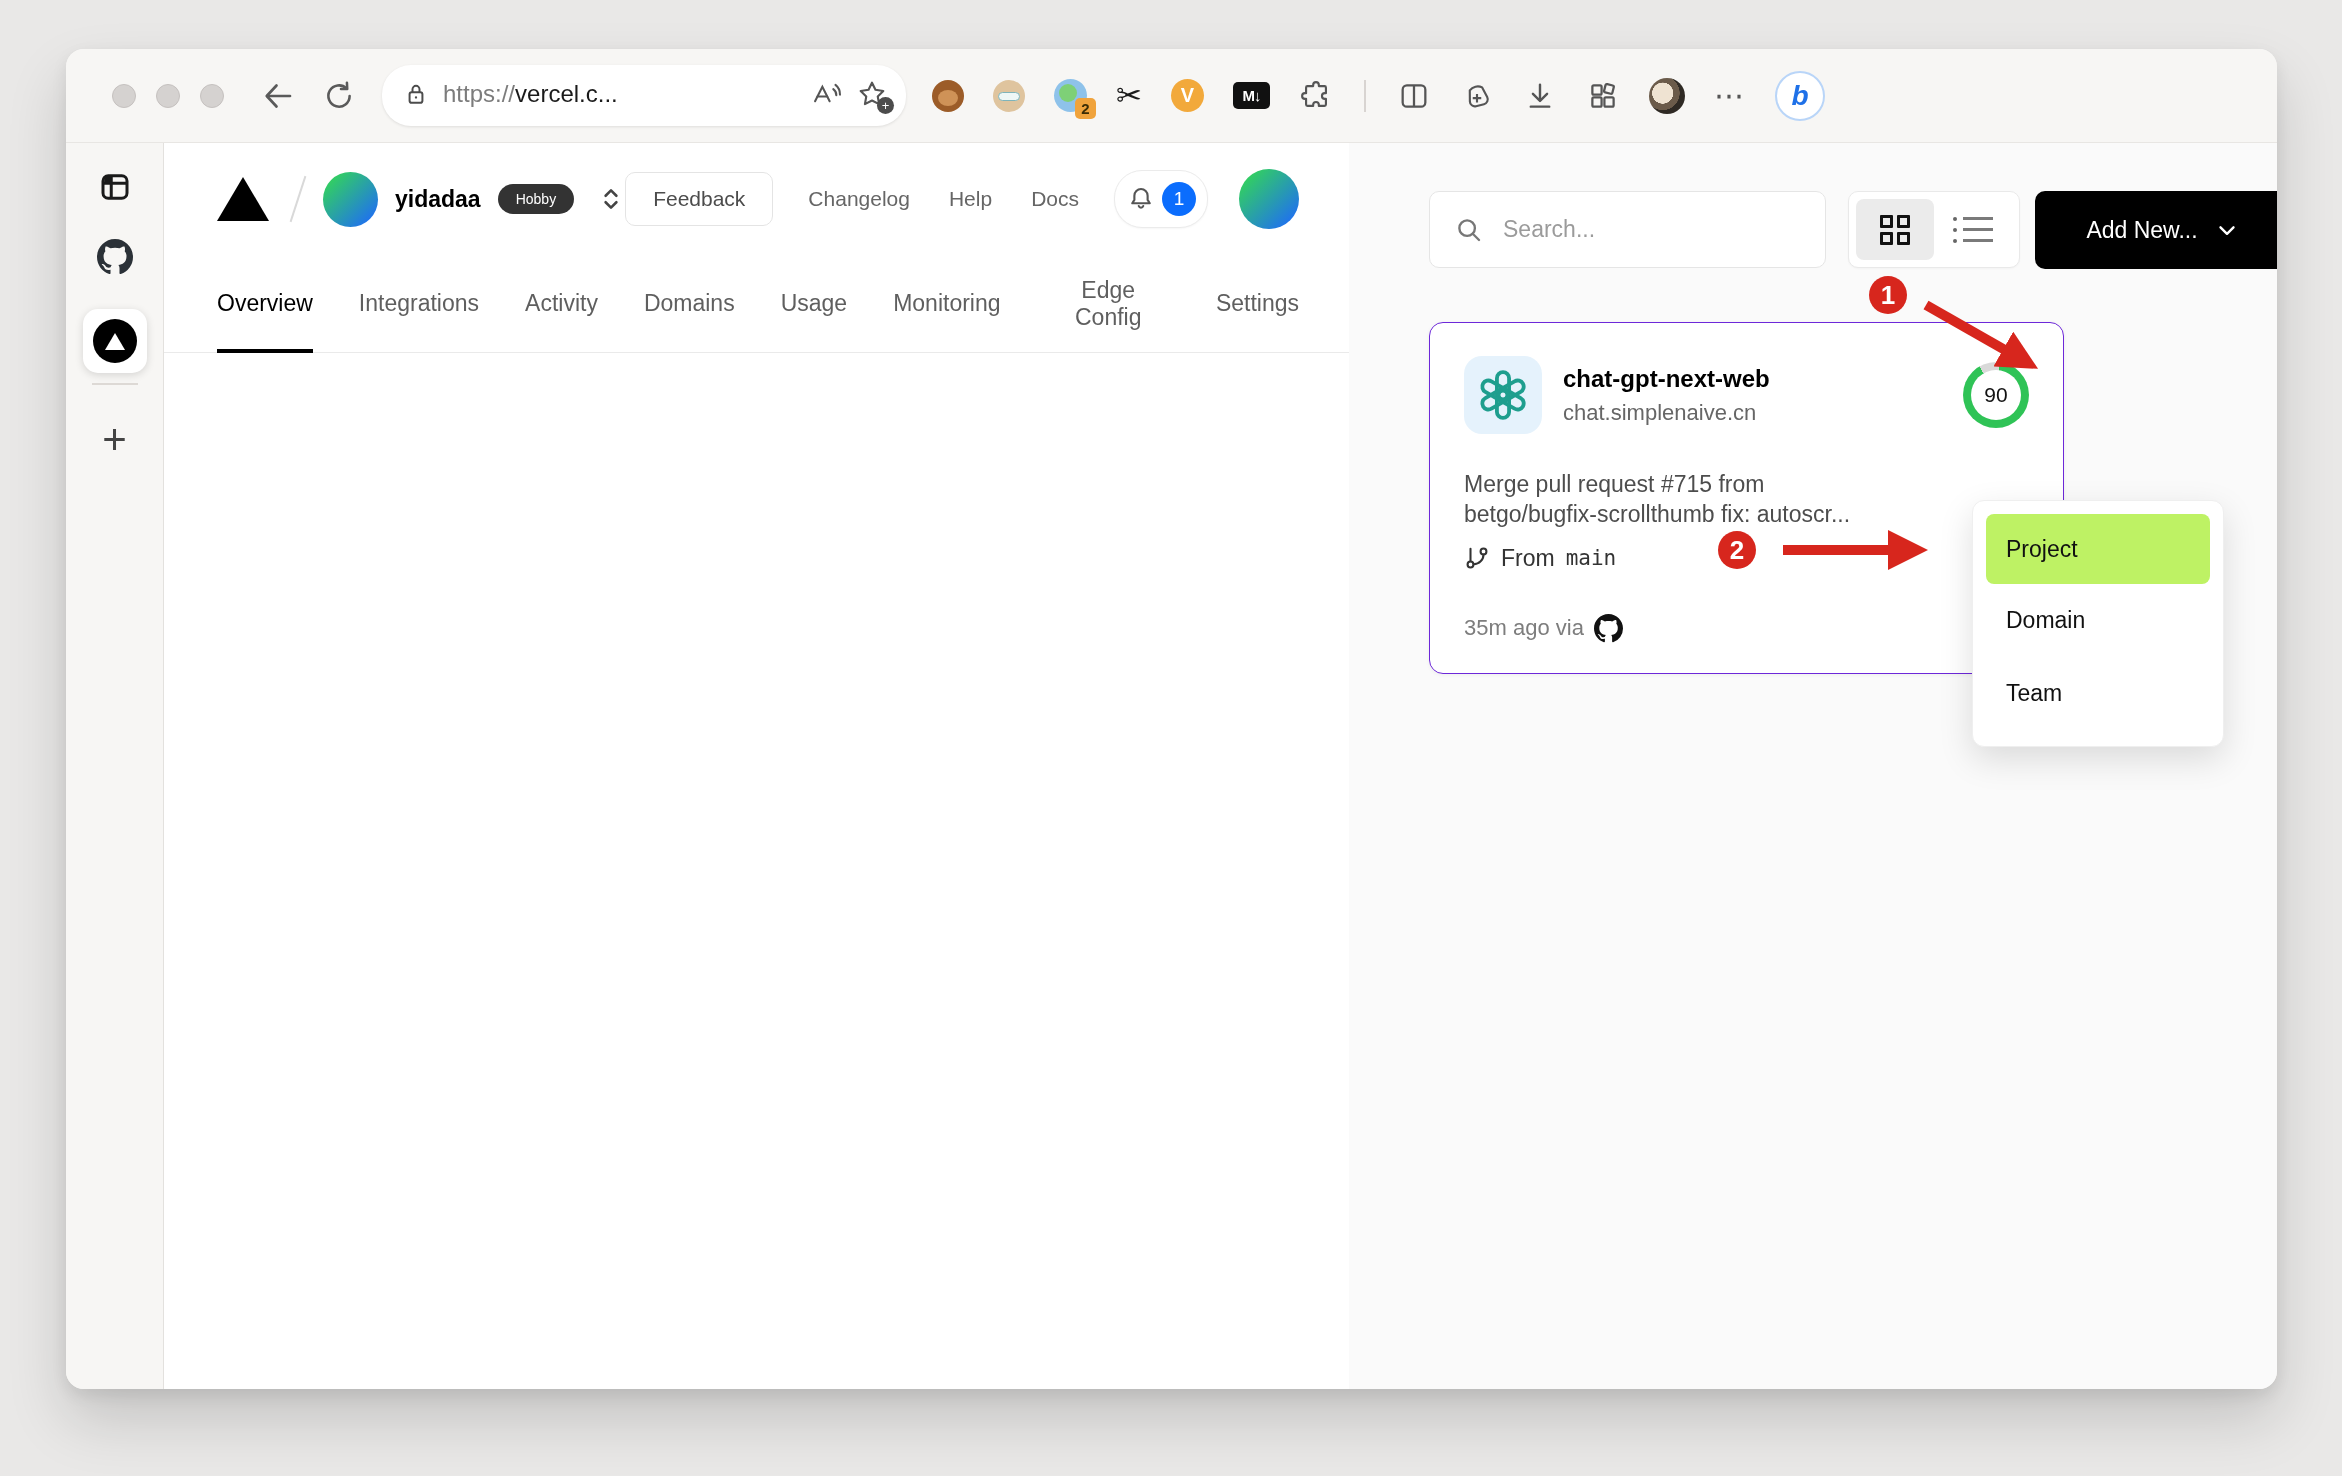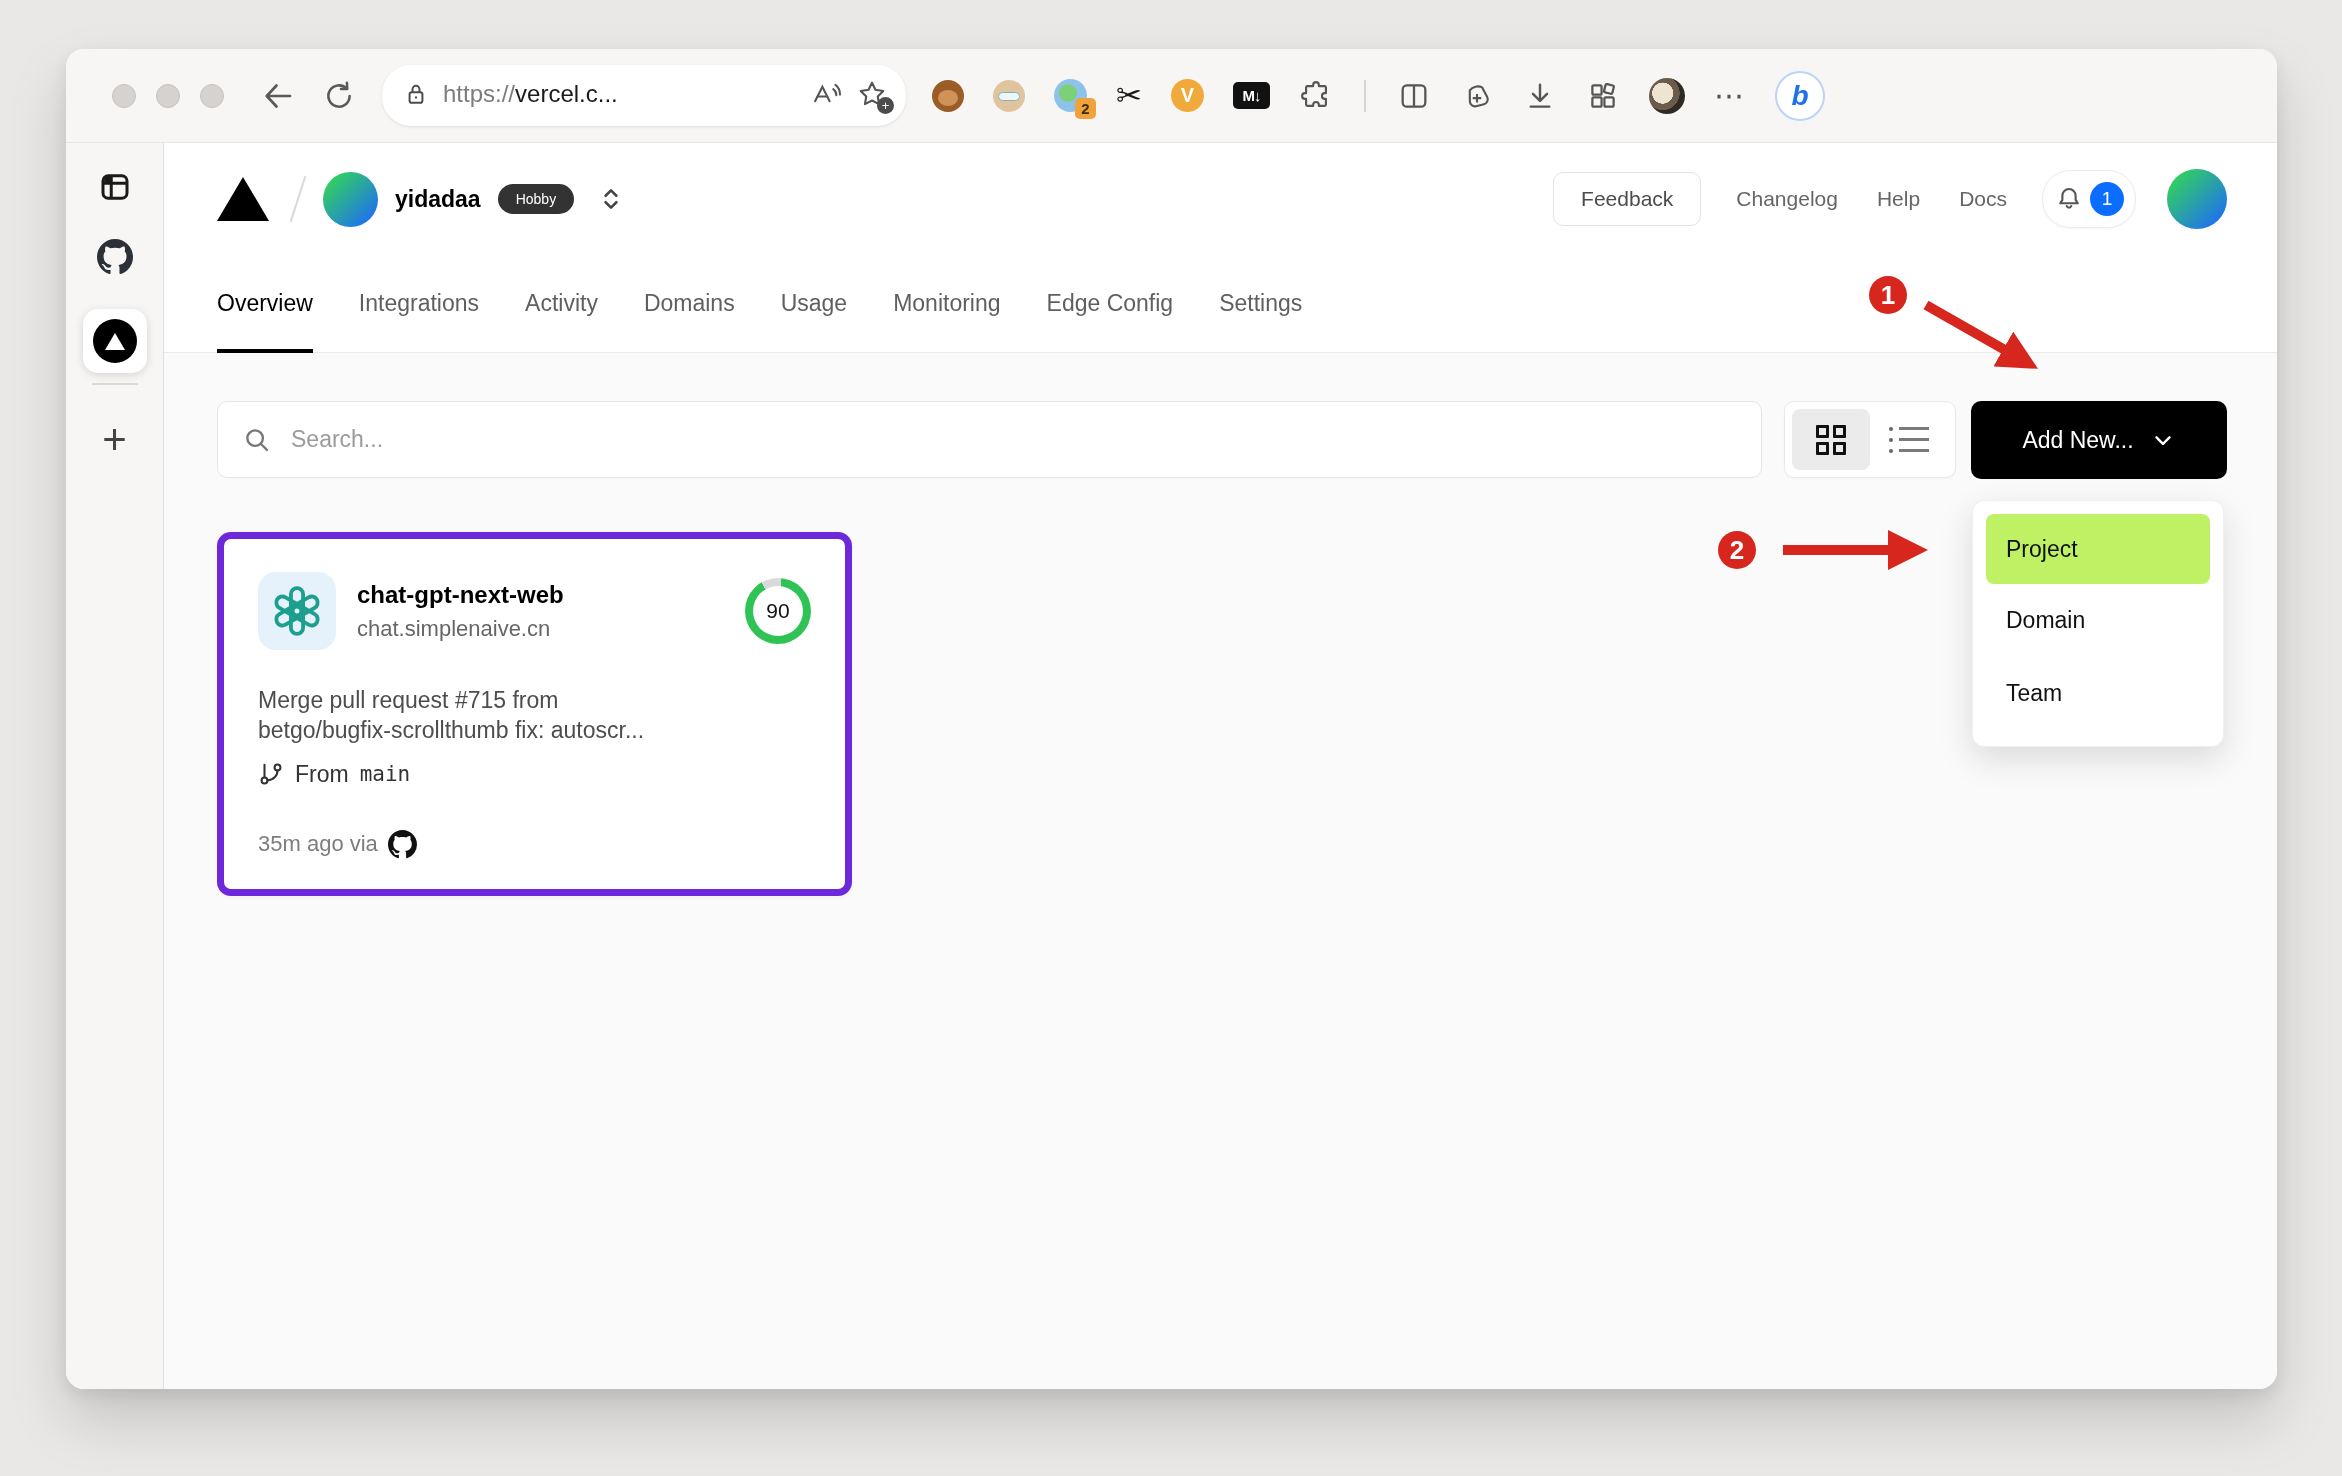--- a/index.html
+++ b/index.html
@@ -48,21 +48,21 @@
   .side-btn{background:none;border:none;padding:0;cursor:pointer;display:flex;align-items:center;justify-content:center;}
   .gh-circle{width:36px;height:36px;}
   .vercel-tab{width:64px;height:64px;border-radius:15px;background:#fff;box-shadow:0 2px 8px rgba(0,0,0,.14);
     display:flex;align-items:center;justify-content:center;}
   .vercel-fav{width:44px;height:44px;border-radius:50%;background:#000;display:flex;align-items:center;justify-content:center;}
   .vercel-fav i{width:0;height:0;border-left:10px solid transparent;border-right:10px solid transparent;border-bottom:17px solid #fff;}
   .tab-underline-div{width:46px;height:2px;background:#ddd9d5;margin-top:-24px;}
   .plus-btn{font-size:42px;font-weight:300;color:#444;line-height:1;}
 
   
-  .page{flex:1;background:#fafafa;display:flex;flex-direction:column;position:relative;}
+  .page{flex:1;background:#fafafa;display:flex;flex-direction:row;position:relative;gap:27px;}
   .page-header{background:#fff;}
   .hdr-row{height:112px;display:flex;align-items:center;padding:0 50px 0 53px;}
   .tri-logo{width:0;height:0;border-left:26px solid transparent;border-right:26px solid transparent;border-bottom:44px solid #000;}
   .slash{width:2px;height:48px;background:#d9d9d9;transform:rotate(18deg);margin:0 24px 0 28px;}
   .scope{display:flex;align-items:center;gap:17px;cursor:pointer;}
   .av-grad{border-radius:50%;background:linear-gradient(135deg,#33d35b 10%,#1f6ff2 90%);}
   .scope .av-grad{width:55px;height:55px;}
   .scope-name{font-size:23px;font-weight:600;color:#000;}
   .plan-badge{background:#333;color:#fff;font-size:14px;border-radius:20px;padding:7px 18px;}
   .hdr-right{margin-left:auto;display:flex;align-items:center;gap:31px;}
@@ -94,21 +94,21 @@
   .grid-ic{display:grid;grid-template-columns:13px 13px;grid-template-rows:13px 13px;gap:4px;}
   .grid-ic i{border:3px solid #111;box-sizing:border-box;border-radius:1px;}
   .list-ic{display:flex;flex-direction:column;gap:7px;}
   .list-ic i{display:flex;align-items:center;gap:6px;}
   .list-ic .d{width:4px;height:4px;border-radius:50%;background:#666;}
   .list-ic .l{width:30px;height:3px;background:#7a7a7a;}
   .addnew-btn{width:256px;height:78px;margin-left:15px;background:#000;color:#fff;border:none;border-radius:10px;
     font-family:inherit;font-size:23px;font-weight:500;display:flex;align-items:center;justify-content:center;gap:16px;cursor:pointer;}
 
   
-  .card{margin-top:53px;width:635px;box-sizing:border-box;background:#fff;border:7px solid #6d28d9;border-radius:14px;
+  .card{margin-top:53px;width:635px;box-sizing:border-box;background:#fff;border:1px solid #6d28d9;border-radius:14px;
     padding:33px 34px 30px;box-shadow:0 1px 4px rgba(0,0,0,.05);cursor:pointer;}
   .card-top{display:flex;align-items:center;gap:21px;}
   .proj-logo{width:78px;height:78px;border-radius:18px;background:#e5f2fc;display:flex;align-items:center;justify-content:center;flex:none;}
   .proj-name{font-size:24px;font-weight:600;color:#000;}
   .proj-domain{font-size:22px;color:#666;margin-top:7px;}
   .score-ring{margin-left:auto;width:66px;height:66px;border-radius:50%;flex:none;
     background:conic-gradient(from -30deg,#d9d9d9 0 36deg,#2fc356 36deg 360deg);
     display:flex;align-items:center;justify-content:center;}
   .score-inner{width:50px;height:50px;border-radius:50%;background:#fff;display:flex;align-items:center;justify-content:center;
     font-size:21px;color:#111;}

